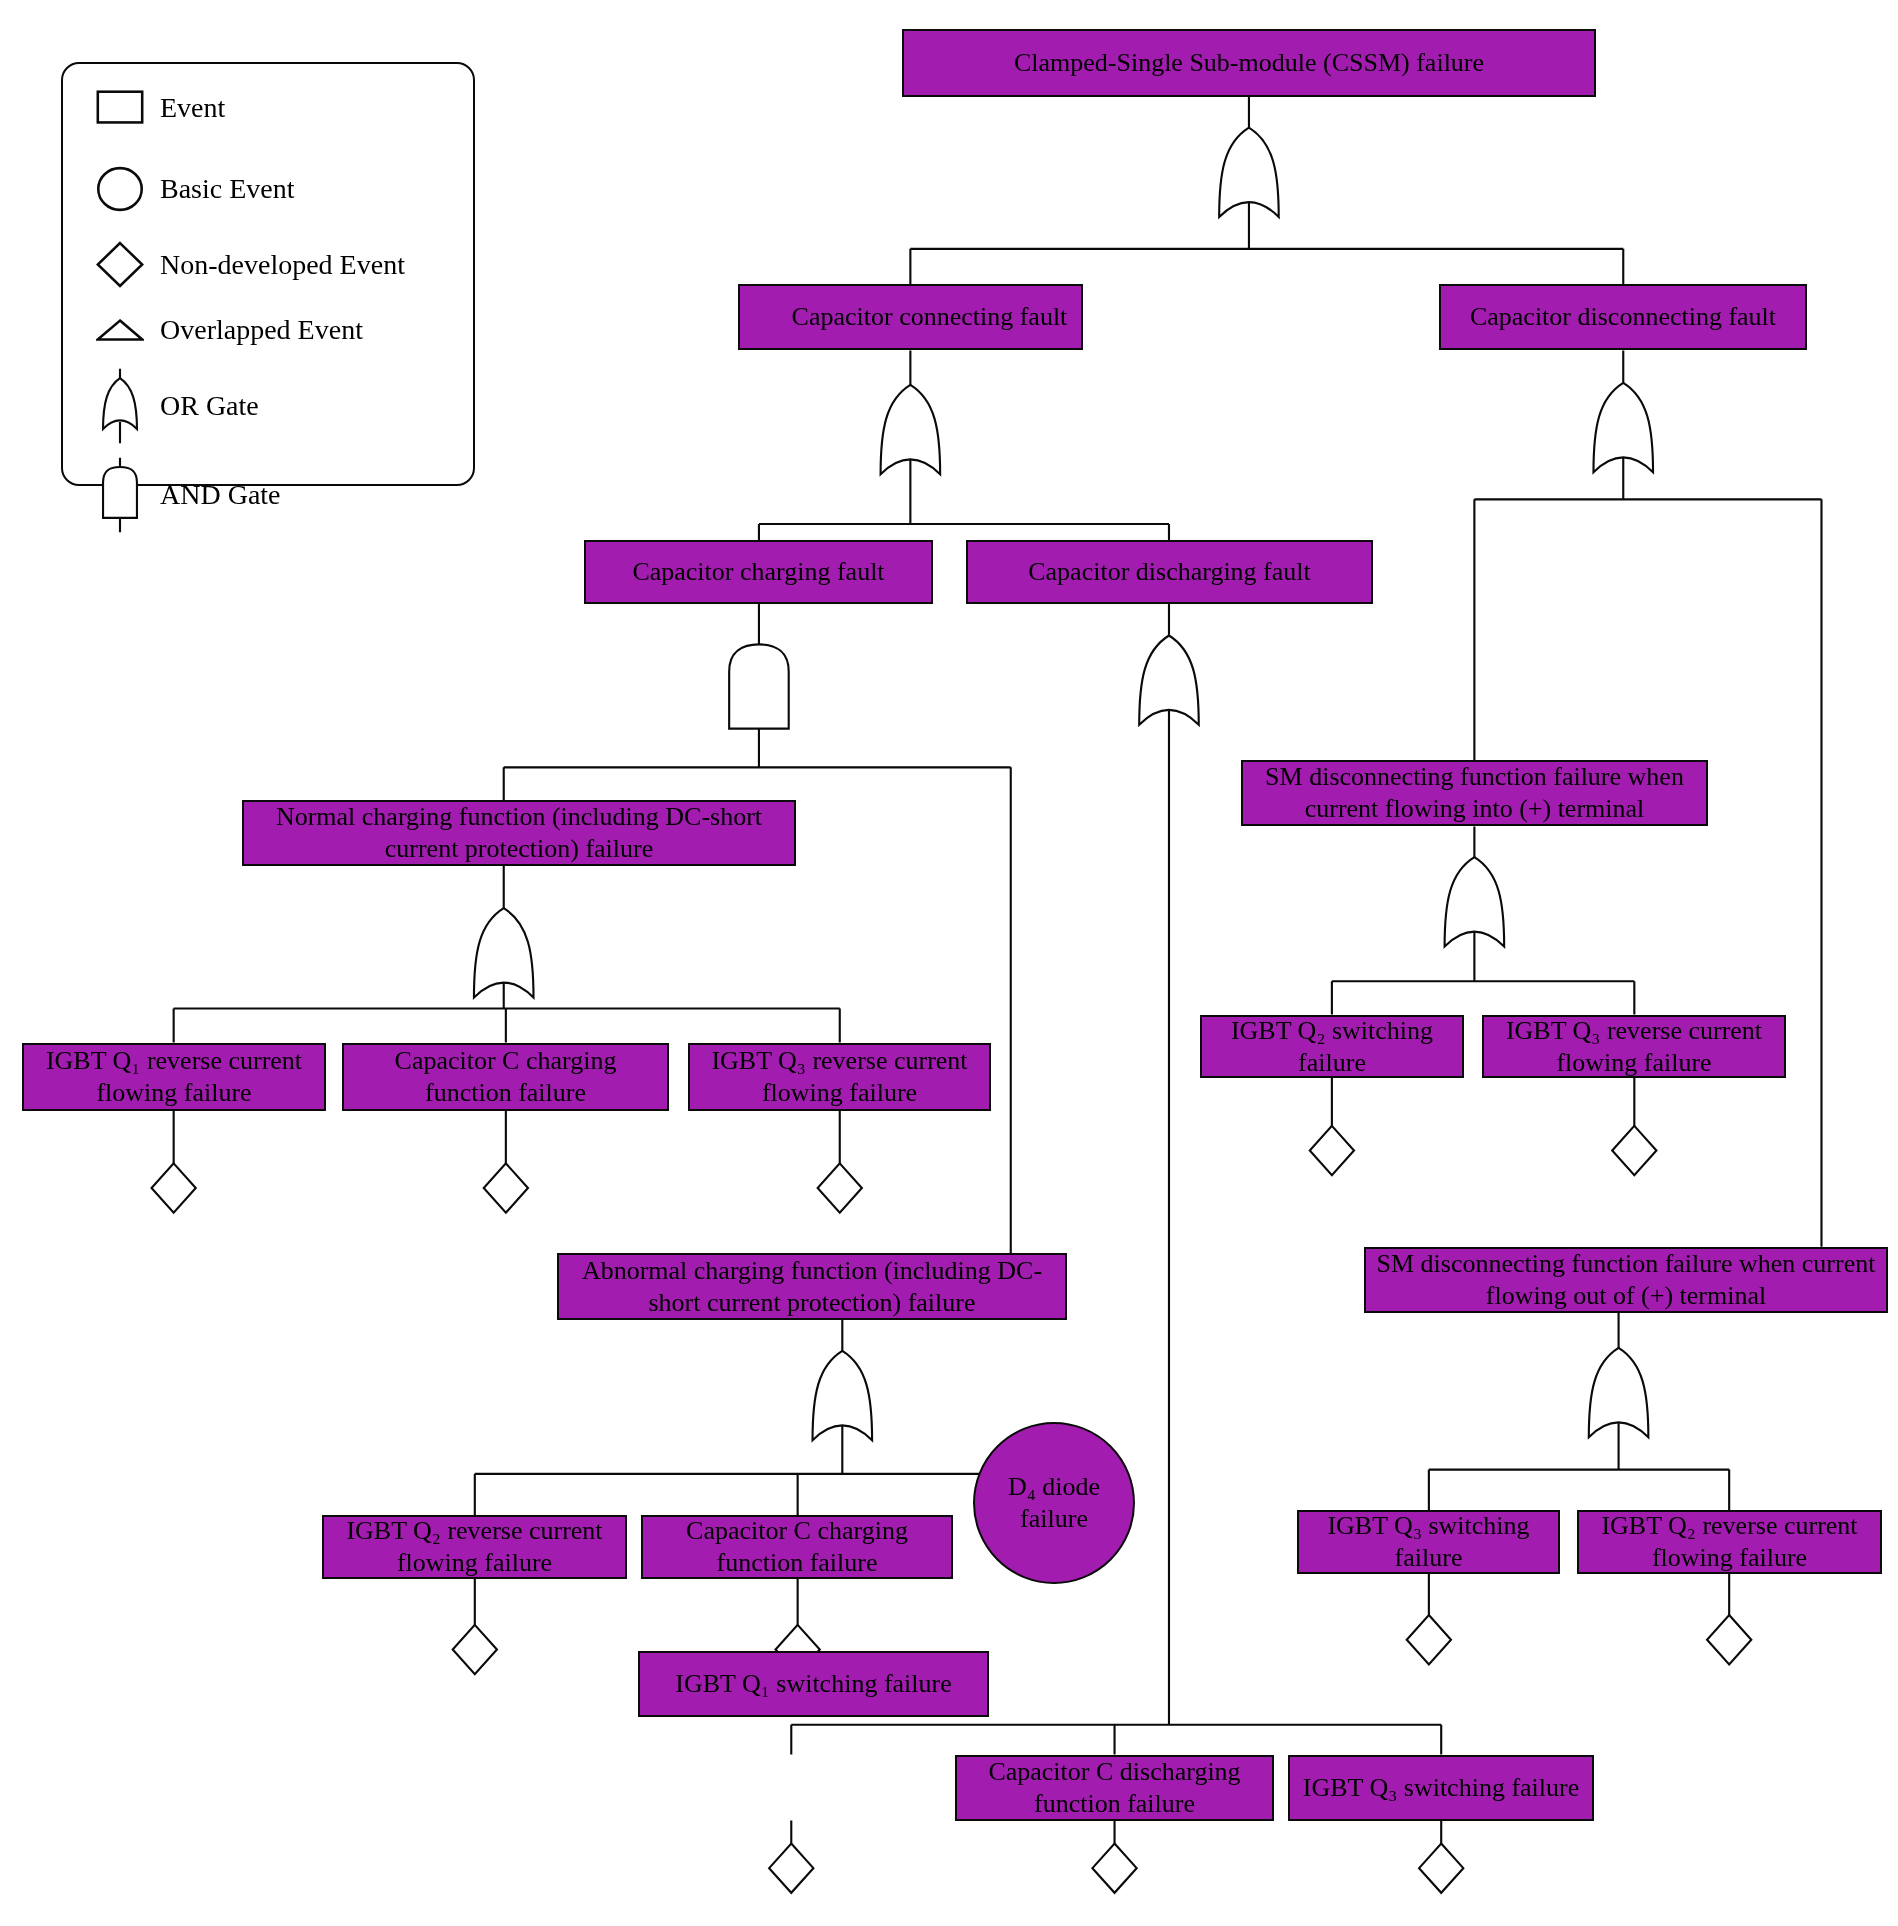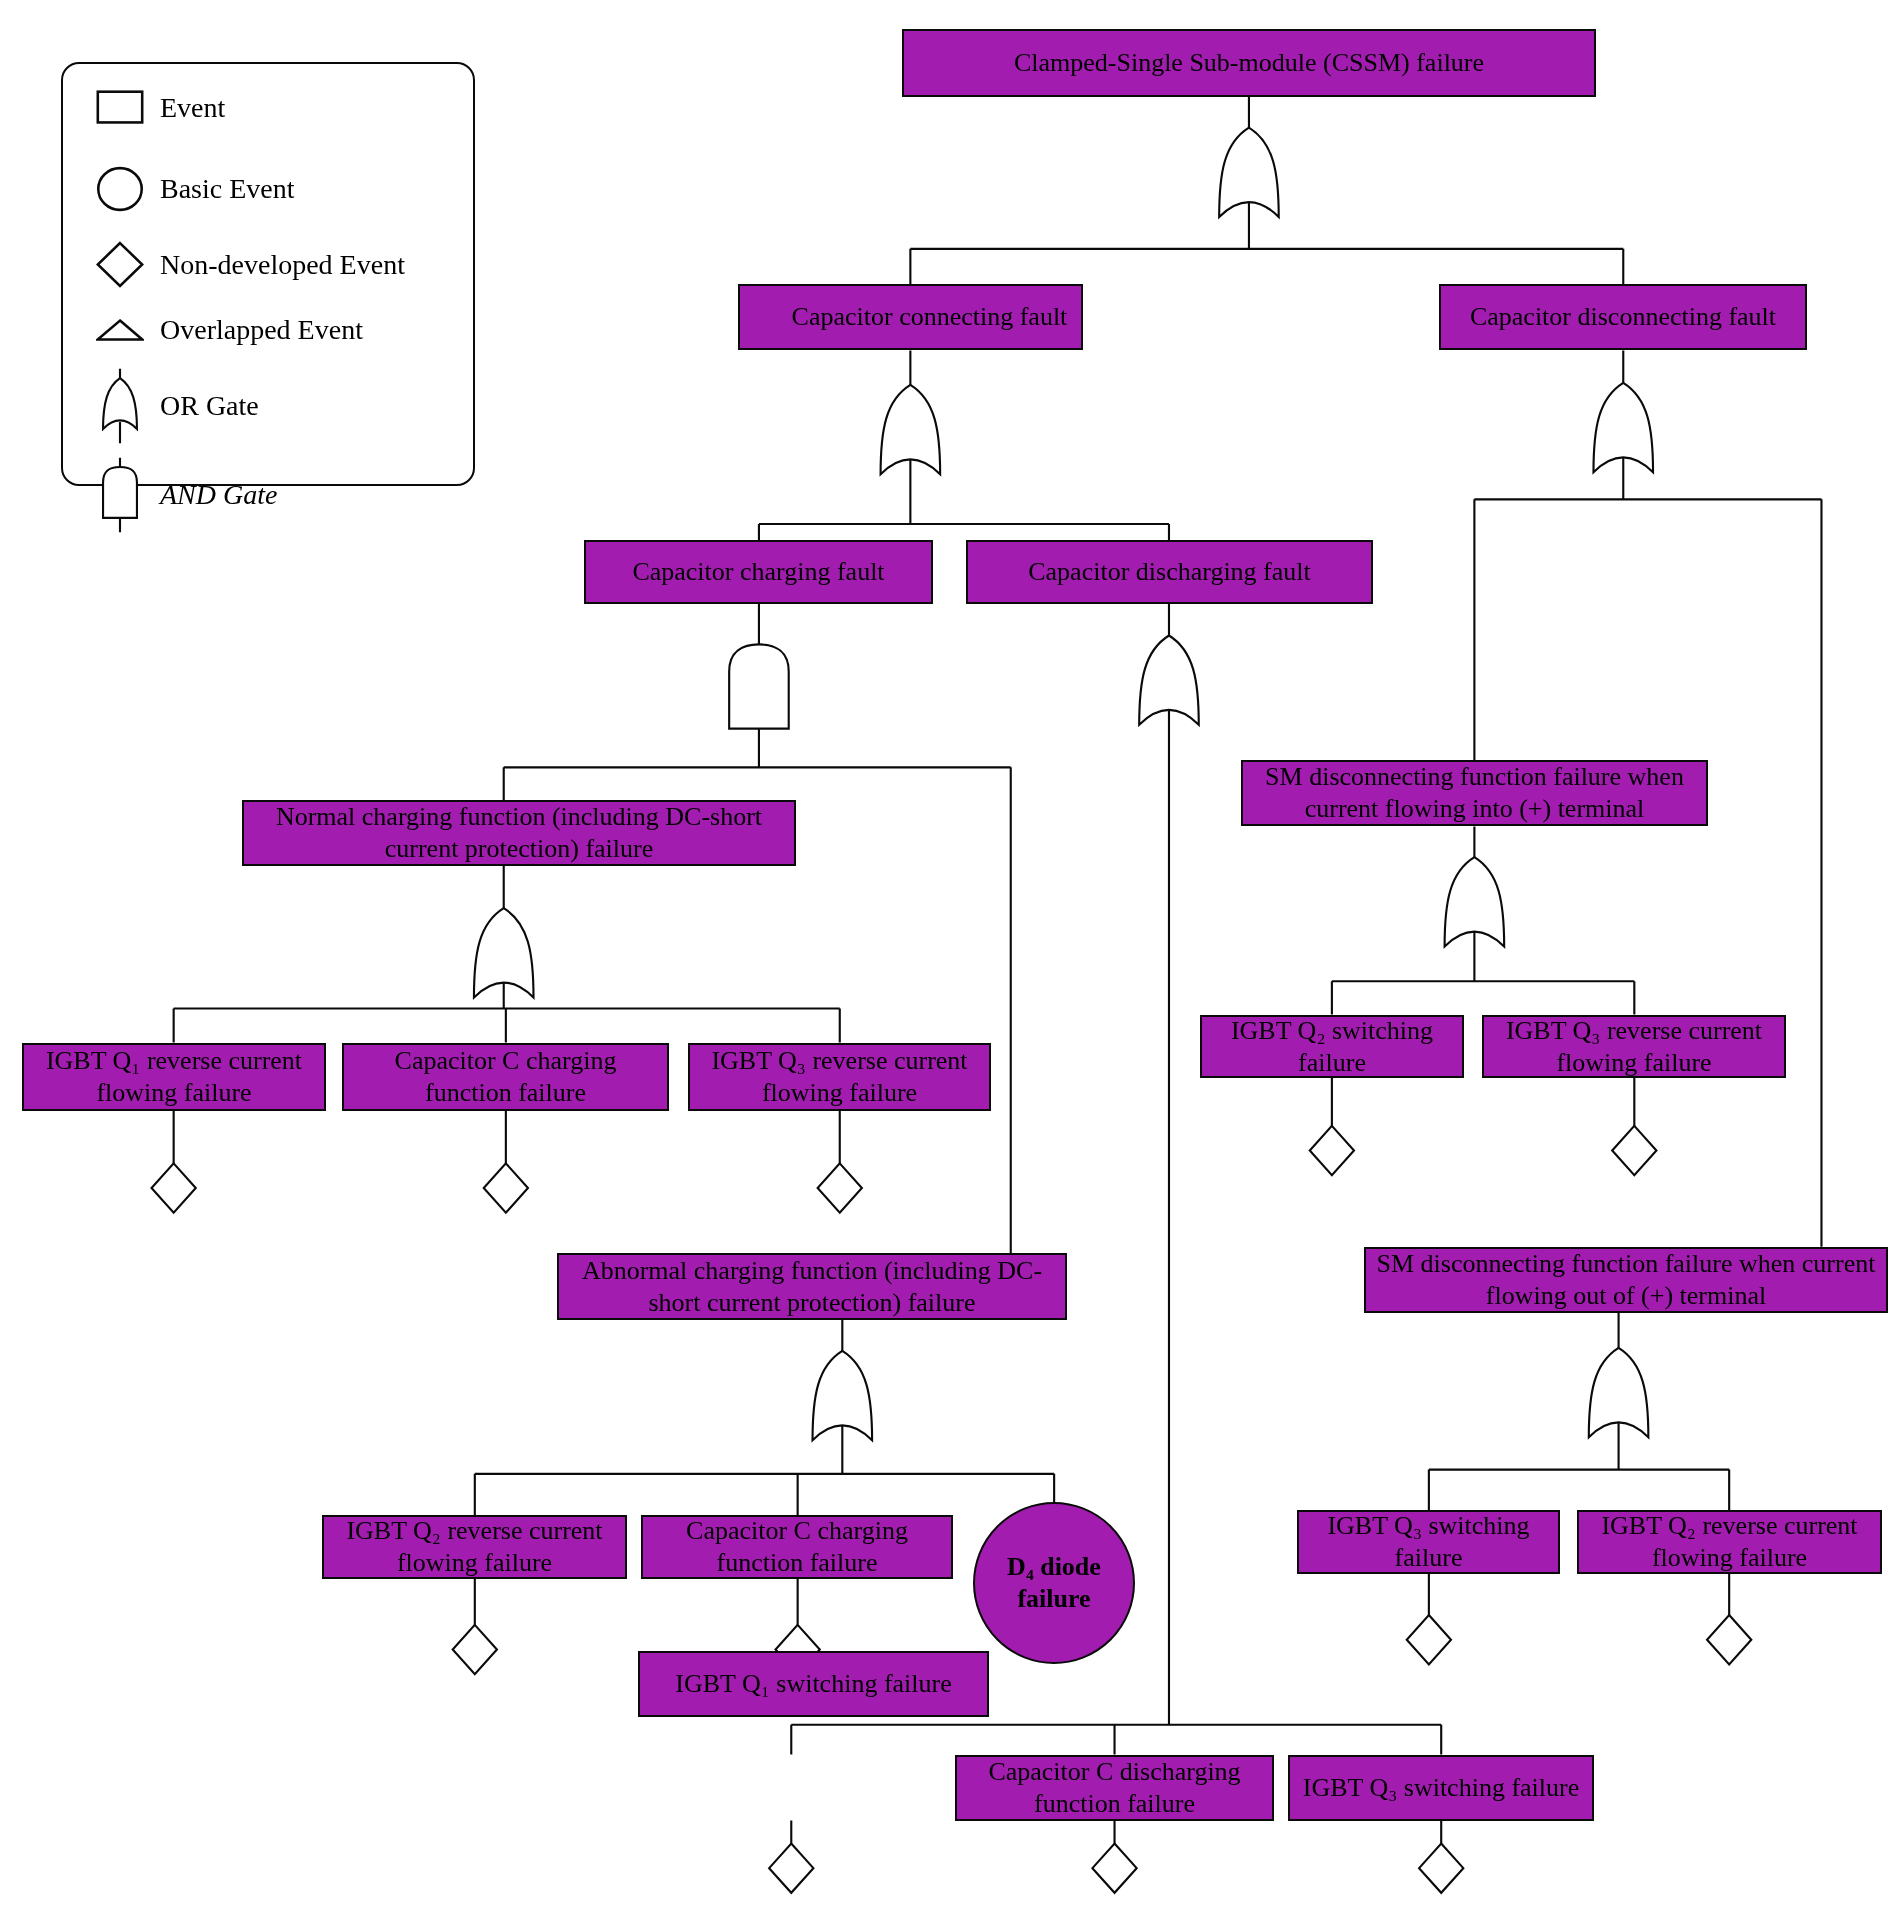--- a/index.html
+++ b/index.html
@@ -98,21 +98,21 @@
         </svg>
       <span class="lbl">Overlapped Event</span>
     </div>
     <div class="legend-row" style="top:303px;">
       <svg class="licon" width="48" height="78" viewBox="0 0 112 184">
         <path d="M56 4 V26 M56 130 V180" fill="none" stroke="#0a0a0a" stroke-width="5"></path>
         <path d="M16 146 C16 86 26 46 56 26 C86 46 96 86 96 146 Q56 106 16 146 Z" fill="#fff" stroke="#0a0a0a" stroke-width="5"></path>
       </svg>
       <span class="lbl">OR Gate</span>
     </div>
-    <div class="legend-row" style="top:392px;font-style:italic;">
+    <div class="legend-row" style="top:392px;">
       <svg class="licon" width="48" height="78" viewBox="0 0 112 184">
         <path d="M56 4 V26 M56 146 V180" fill="none" stroke="#0a0a0a" stroke-width="5"></path>
         <path d="M16 146 L16 62 C16 32 34 26 56 26 C78 26 96 32 96 62 L96 146 Z" fill="#fff" stroke="#0a0a0a" stroke-width="5"></path>
       </svg>
       <span class="lbl">AND Gate</span>
     </div>
   </div>
 
   <div class="node" style="left:902px; top:29px; width:694px; height:68px;">Clamped-Single Sub-module (CSSM) failure</div>
 
@@ -131,21 +131,21 @@
   <div class="node" style="left:342px; top:1043px; width:327px; height:68px;">Capacitor C charging function failure</div>
 
   <div class="node" style="left:688px; top:1043px; width:303px; height:68px;">IGBT Q₃ reverse current flowing failure</div>
 
   <div class="node" style="left:557px; top:1253px; width:510px; height:67px;">Abnormal charging function (including DC-short current protection) failure</div>
 
   <div class="node" style="left:322px; top:1515px; width:305px; height:64px;">IGBT Q₂ reverse current flowing failure</div>
 
   <div class="node" style="left:641px; top:1515px; width:312px; height:64px;">Capacitor C charging function failure</div>
 
-  <div class="node circle" style="left:973px; top:1502px; width:162px; height:162px;font-weight:bold;">D₄ diode failure</div>
+  <div class="node circle" style="left:973px; top:1422px; width:162px; height:162px;">D₄ diode failure</div>
 
   <div class="node" style="left:1241px; top:760px; width:467px; height:66px;">SM disconnecting function failure when current flowing into (+) terminal</div>
 
   <div class="node" style="left:1200px; top:1015px; width:264px; height:63px;">IGBT Q₂ switching failure</div>
 
   <div class="node" style="left:1482px; top:1015px; width:304px; height:63px;">IGBT Q₃ reverse current flowing failure</div>
 
   <div class="node" style="left:1364px; top:1247px; width:524px; height:66px;">SM disconnecting function failure when current flowing out of (+) terminal</div>
 
   <div class="node" style="left:1297px; top:1510px; width:263px; height:64px;">IGBT Q₃ switching failure</div>

